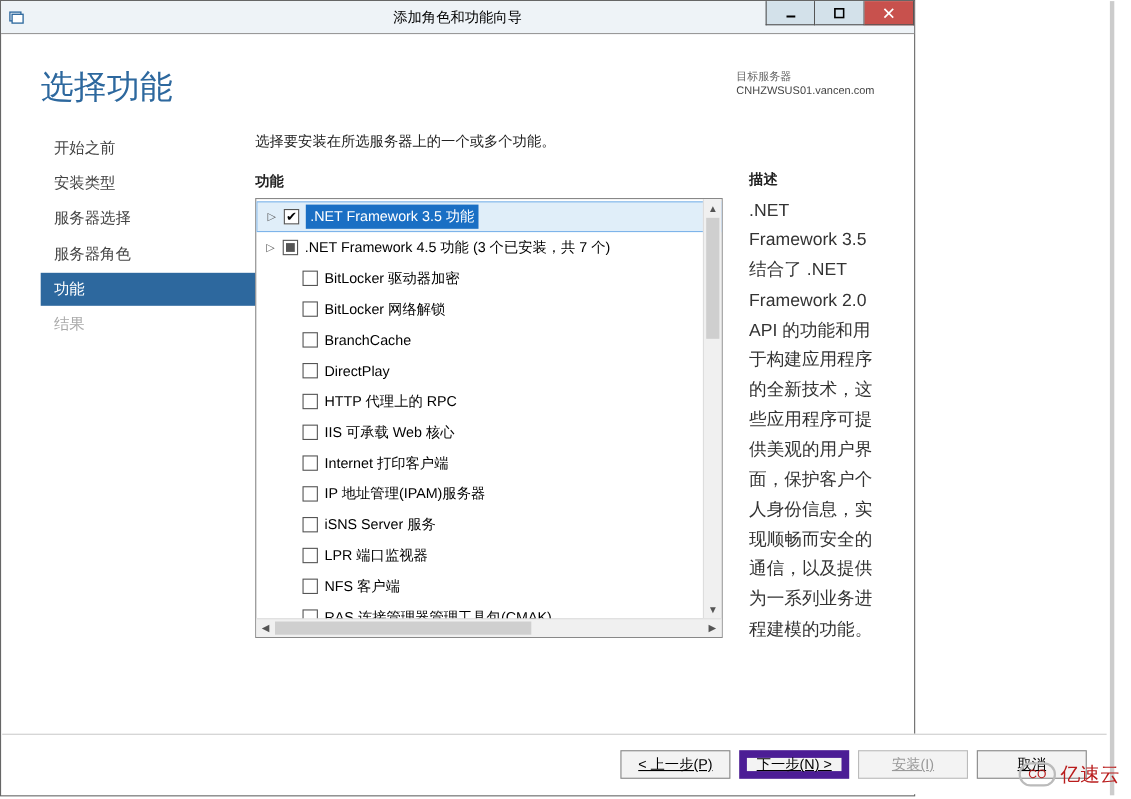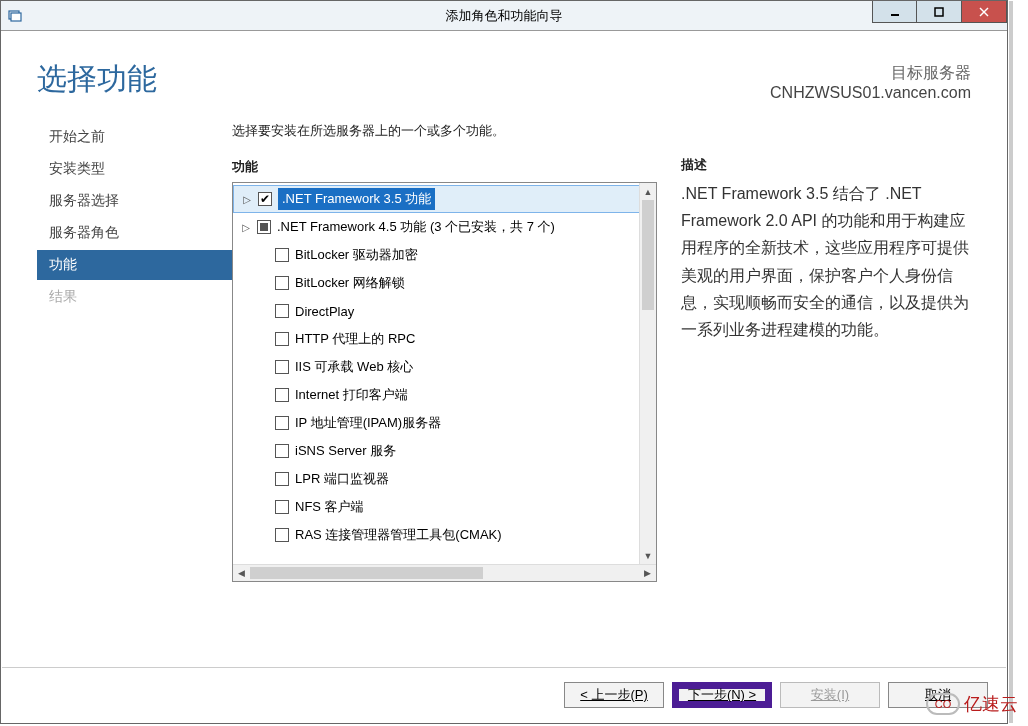--- a/index.html
+++ b/index.html
@@ -5,21 +5,21 @@
   * { box-sizing: border-box; }
   body {
     margin: 0;
     font-family: "Microsoft YaHei", "Segoe UI", sans-serif;
     background: #fff;
     position: relative;
     width: 1028px;
     height: 726px;
     overflow: hidden;
   }
-  .outer-border { border: 1px solid #666; width: 1008px; height: 724px; margin: 0; padding: 0; }
+  .outer-border { border: 1px solid #666; width: 832px; height: 724px; margin: 0; padding: 0; }
   .shadow-right { position: absolute; top: 1px; left: 1009px; width: 4px; height: 722px; background: #ccc; }
   .titlebar {
     height: 30px;
     background: #eef3f7;
     border-bottom: 1px solid #999;
     display: flex;
     align-items: center;
     position: relative;
   }
   .titlebar-icon {
@@ -39,21 +39,21 @@
   .win-btn + .win-btn { border-left: none; }
   .win-btn.close { background: #c8514d; color: #fff; }
 
   .header-area {
     display: flex; justify-content: space-between; align-items: flex-start;
     padding: 28px 36px 12px 36px;
   }
   .page-title {
     font-size: 30px; color: #2d689e; font-weight: 300;
   }
-  .target-box { text-align: right; font-size: 16px; color: #444; margin-top: 4px; }
+  .target-box { font-size: 10px; color: #444; margin-top: 4px; }
   .target-box .l1 { color: #666; }
 
   .body-area { display: flex; padding: 0 36px; }
   .nav-col { width: 195px; flex-shrink: 0; padding-top: 8px; }
   .nav-item {
     font-size: 14px; color: #444; padding: 6px 6px 6px 12px;
     cursor: pointer;
     margin-bottom: 2px;
   }
   .nav-item.active { background: #2d689e; color: #fff; }
@@ -221,20 +221,25 @@
                   <span>BitLocker 驱动器加密</span>
                 </div>
                 <div class="tree-row level1">
                   <span class="expander"></span>
                   <span class="chk"></span>
                   <span>BitLocker 网络解锁</span>
                 </div>
                 <div class="tree-row level1">
                   <span class="expander"></span>
                   <span class="chk"></span>
+                  <span>BranchCache</span>
+                </div>
+                <div class="tree-row level1">
+                  <span class="expander"></span>
+                  <span class="chk"></span>
                   <span>DirectPlay</span>
                 </div>
                 <div class="tree-row level1">
                   <span class="expander"></span>
                   <span class="chk"></span>
                   <span>HTTP 代理上的 RPC</span>
                 </div>
                 <div class="tree-row level1">
                   <span class="expander"></span>
                   <span class="chk"></span>

